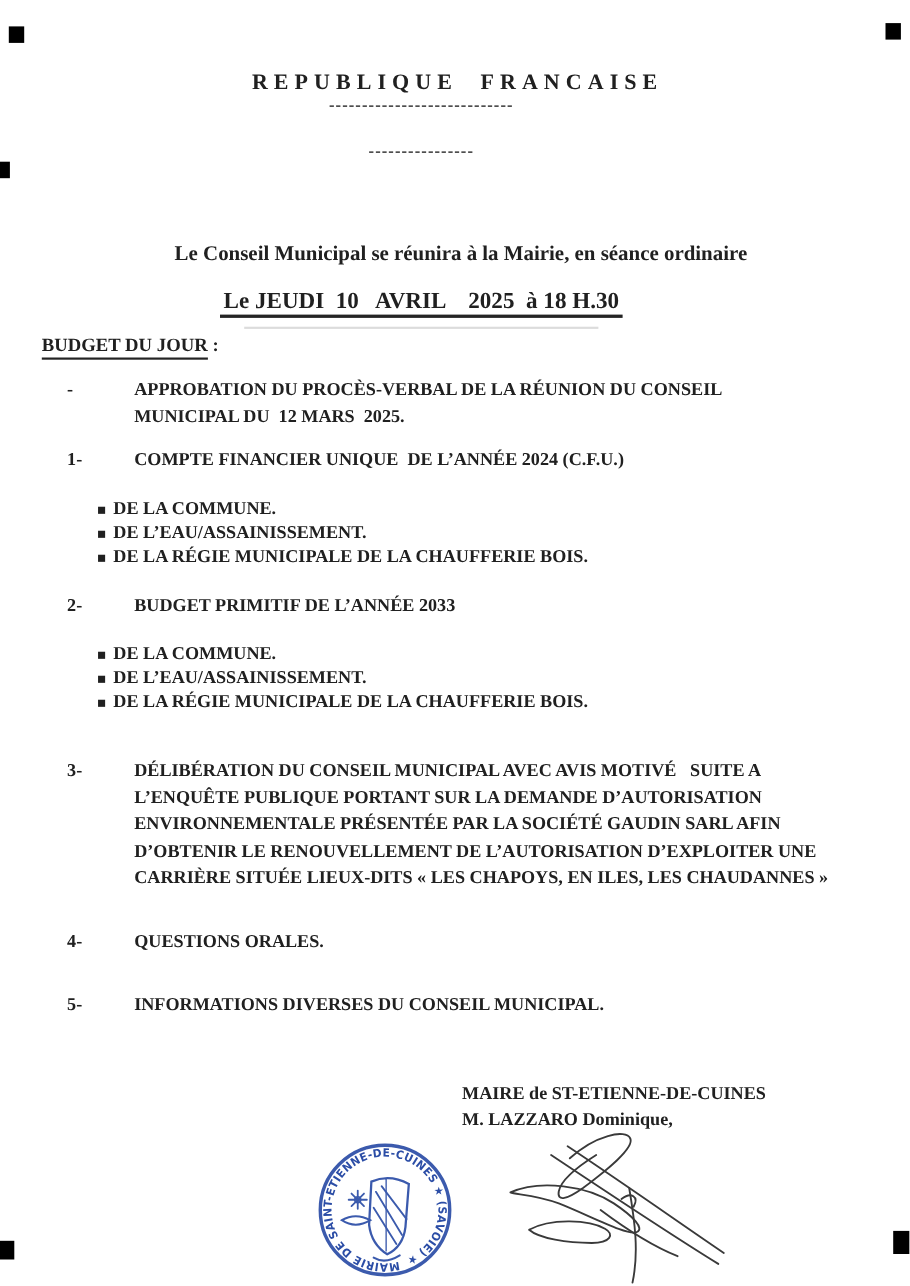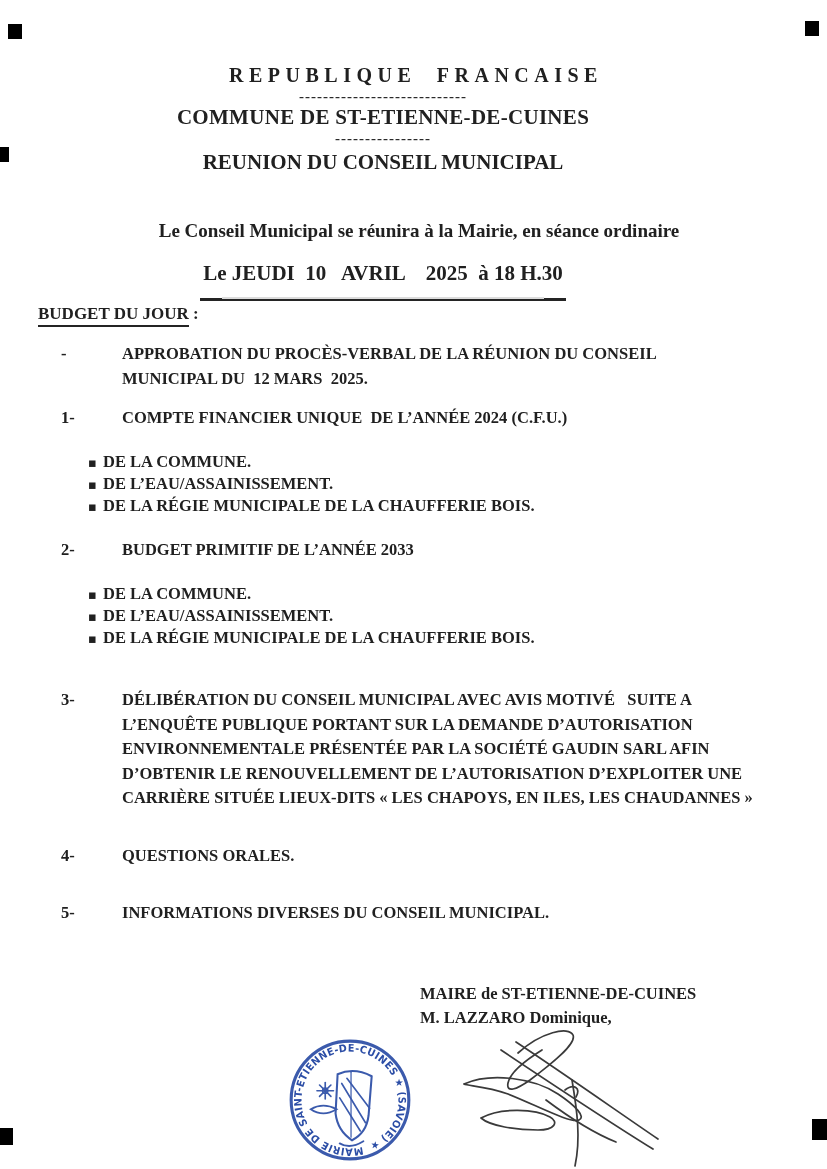--- a/index.html
+++ b/index.html
@@ -13,21 +13,21 @@
   .center-line { left:0; width:766px; text-align:center; }
 
   .republique  { top:64px;  font-size:20px; letter-spacing:5.5px; word-spacing:10px;padding-left:33px; }
   .divider1    { top:88px;  font-size:15px; letter-spacing:1px; color:#2a2a2a; }
   .commune     { top:105px; font-size:21px; letter-spacing:0.3px; }
   .divider2    { top:130px; font-size:15px; letter-spacing:1px; color:#2a2a2a; }
   .reunion     { top:150px; font-size:21px; }
   .article     { top:175px; font-size:19px; }
   .convocation { top:220px; font-size:19px;margin-left:36px; }
   .dateline    { top:261px; font-size:21px; }
-  .dateline .u3 { display:inline-block; border-bottom:3px solid #242424; padding:0 3px 12px 3px; }
+  .dateline .u3 { display:inline-block; border-bottom:3px solid #242424; padding:0 3px 0 3px; }
   .date-echo   { top:297px; left:222px; width:322px; height:2px; background:#dcdcdc; }
 
   .agenda-heading { top:304px; left:38px; font-size:17px; }
   .agenda-heading .u { display:inline-block; border-bottom:2.5px solid #242424; padding-bottom:1px; }
 
   .item { display:flex; align-items:flex-start; }
   .marker-col { flex:0 0 27px; width:27px; }
   .item-text { flex:1 1 auto;margin-left:34px; }
 
   .prelim { top:341px; left:61px; font-size:16.5px; line-height:25px; width:620px; }
@@ -62,23 +62,21 @@
 <div class="page">
 
   <div class="abs scan-mark mark-tl"></div>
   <div class="abs scan-mark mark-tr"></div>
   <div class="abs scan-mark mark-ml"></div>
   <div class="abs scan-mark mark-bl"></div>
   <div class="abs scan-mark mark-br"></div>
 
   <div class="abs center-line republique">REPUBLIQUE FRANCAISE</div>
   <div class="abs center-line divider1">----------------------------</div>
-  <div class="abs center-line commune">COMMUNE DE ST-ETIENNE-DE-CUINES</div>
   <div class="abs center-line divider2">----------------</div>
-  <div class="abs center-line reunion">REUNION DU CONSEIL MUNICIPAL</div>
   <div class="abs center-line convocation">Le Conseil Municipal se réunira à la Mairie, en séance ordinaire</div>
   <div class="abs center-line dateline">
     <span class="u3 pre">Le JEUDI  10   AVRIL    2025  à 18 H.30</span>
   </div>
   <div class="abs date-echo"></div>
 
   <div class="abs agenda-heading">
     <span class="u">BUDGET DU JOUR</span><span class="pre"> :</span>
   </div>
 

